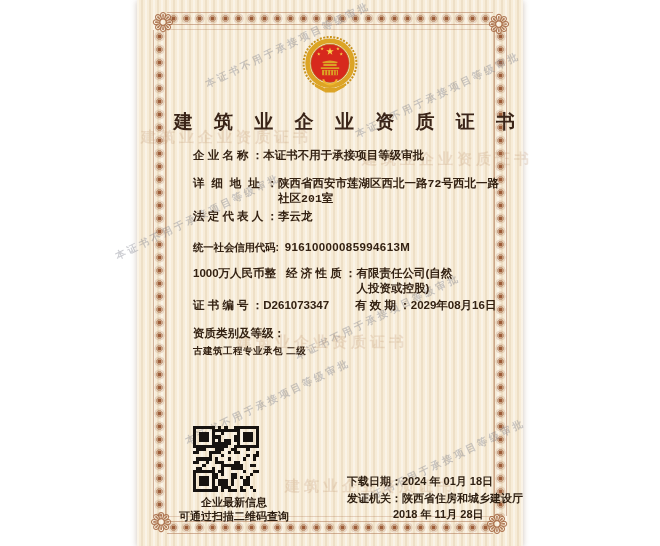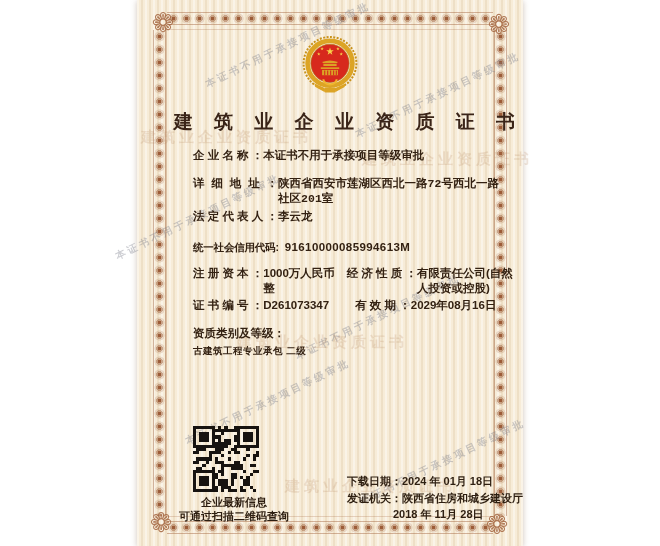--- a/index.html
+++ b/index.html
@@ -154,21 +154,20 @@
     <div class="row" id="r3">
       <span class="lbl">法 定 代 表 人 ：</span>
       <span class="val">李云龙</span>
     </div>
     <div class="row" id="r4">
       <span class="lbl">统一社会信用代码:</span>
       <span class="val">91610000085994613M</span>
     </div>
     <div class="row" id="r5">
       <span class="pair1">
-        <span class="lbl">注 册 资 本 ：</span>
         <span class="val">1000万人民币整</span>
       </span>
       <span class="pair2">
         <span class="lbl">经 济 性 质 ：</span>
         <span class="val">有限责任公司(自然人投资或控股)</span>
       </span>
     </div>
     <div class="row" id="r6">
       <span class="pair1">
         <span class="lbl">证 书 编 号 ：</span>

